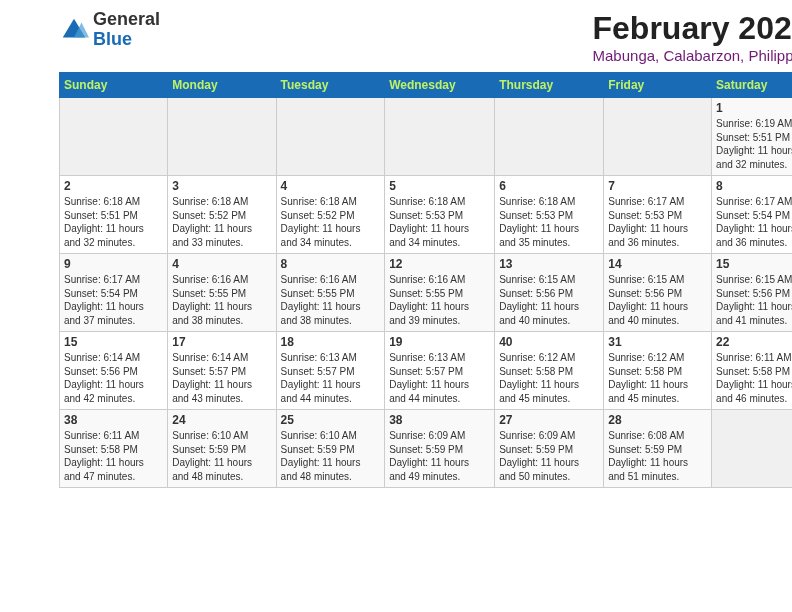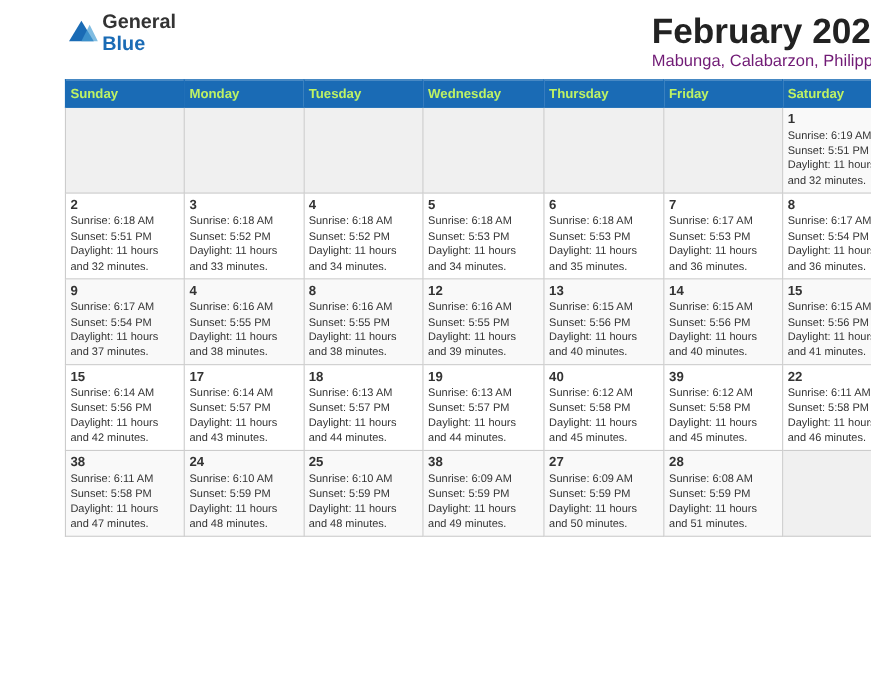--- a/index.html
+++ b/index.html
@@ -273,21 +273,21 @@
 and 44 minutes.</div>
           </td>
           <td>
             <span class="day-number">40</span>
             <div class="day-info" style="white-space: pre-line;">Sunrise: 6:12 AM
 Sunset: 5:58 PM
 Daylight: 11 hours
 and 45 minutes.</div>
           </td>
           <td>
-            <span class="day-number">39</span>
+            <span class="day-number">31</span>
             <div class="day-info" style="white-space: pre-line;">Sunrise: 6:12 AM
 Sunset: 5:58 PM
 Daylight: 11 hours
 and 45 minutes.</div>
           </td>
           <td>
             <span class="day-number">22</span>
             <div class="day-info" style="white-space: pre-line;">Sunrise: 6:11 AM
 Sunset: 5:58 PM
 Daylight: 11 hours

